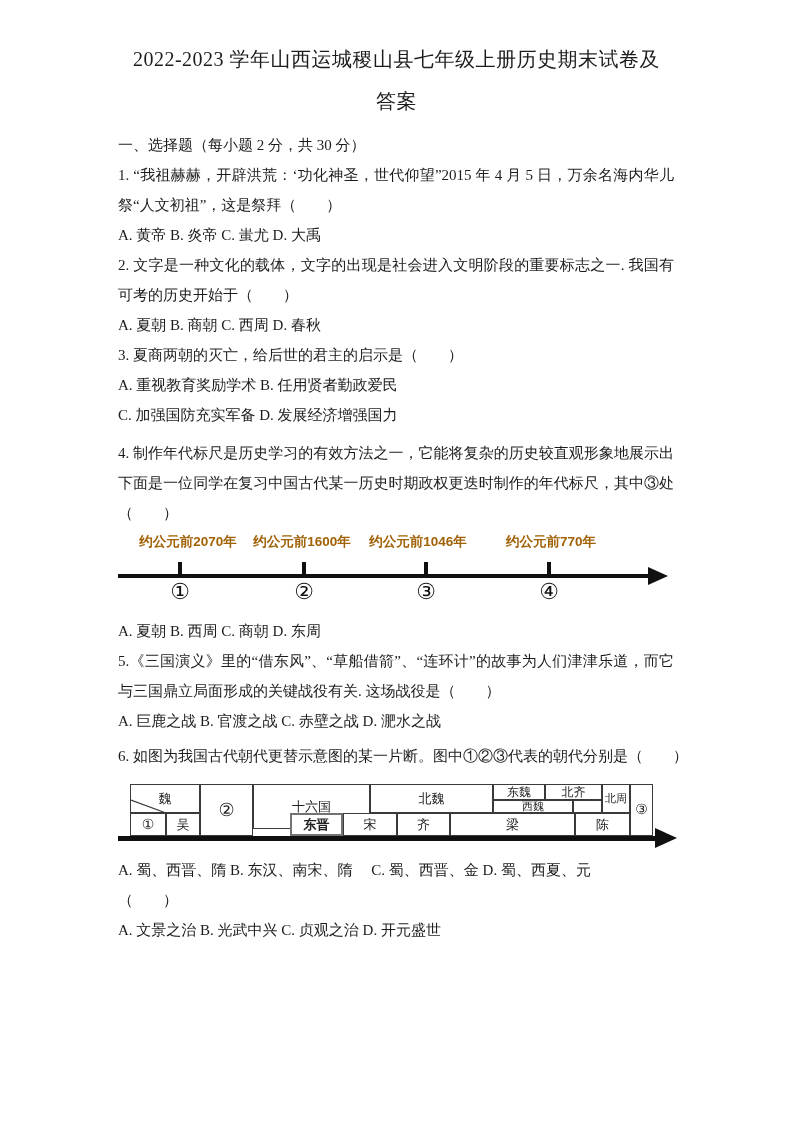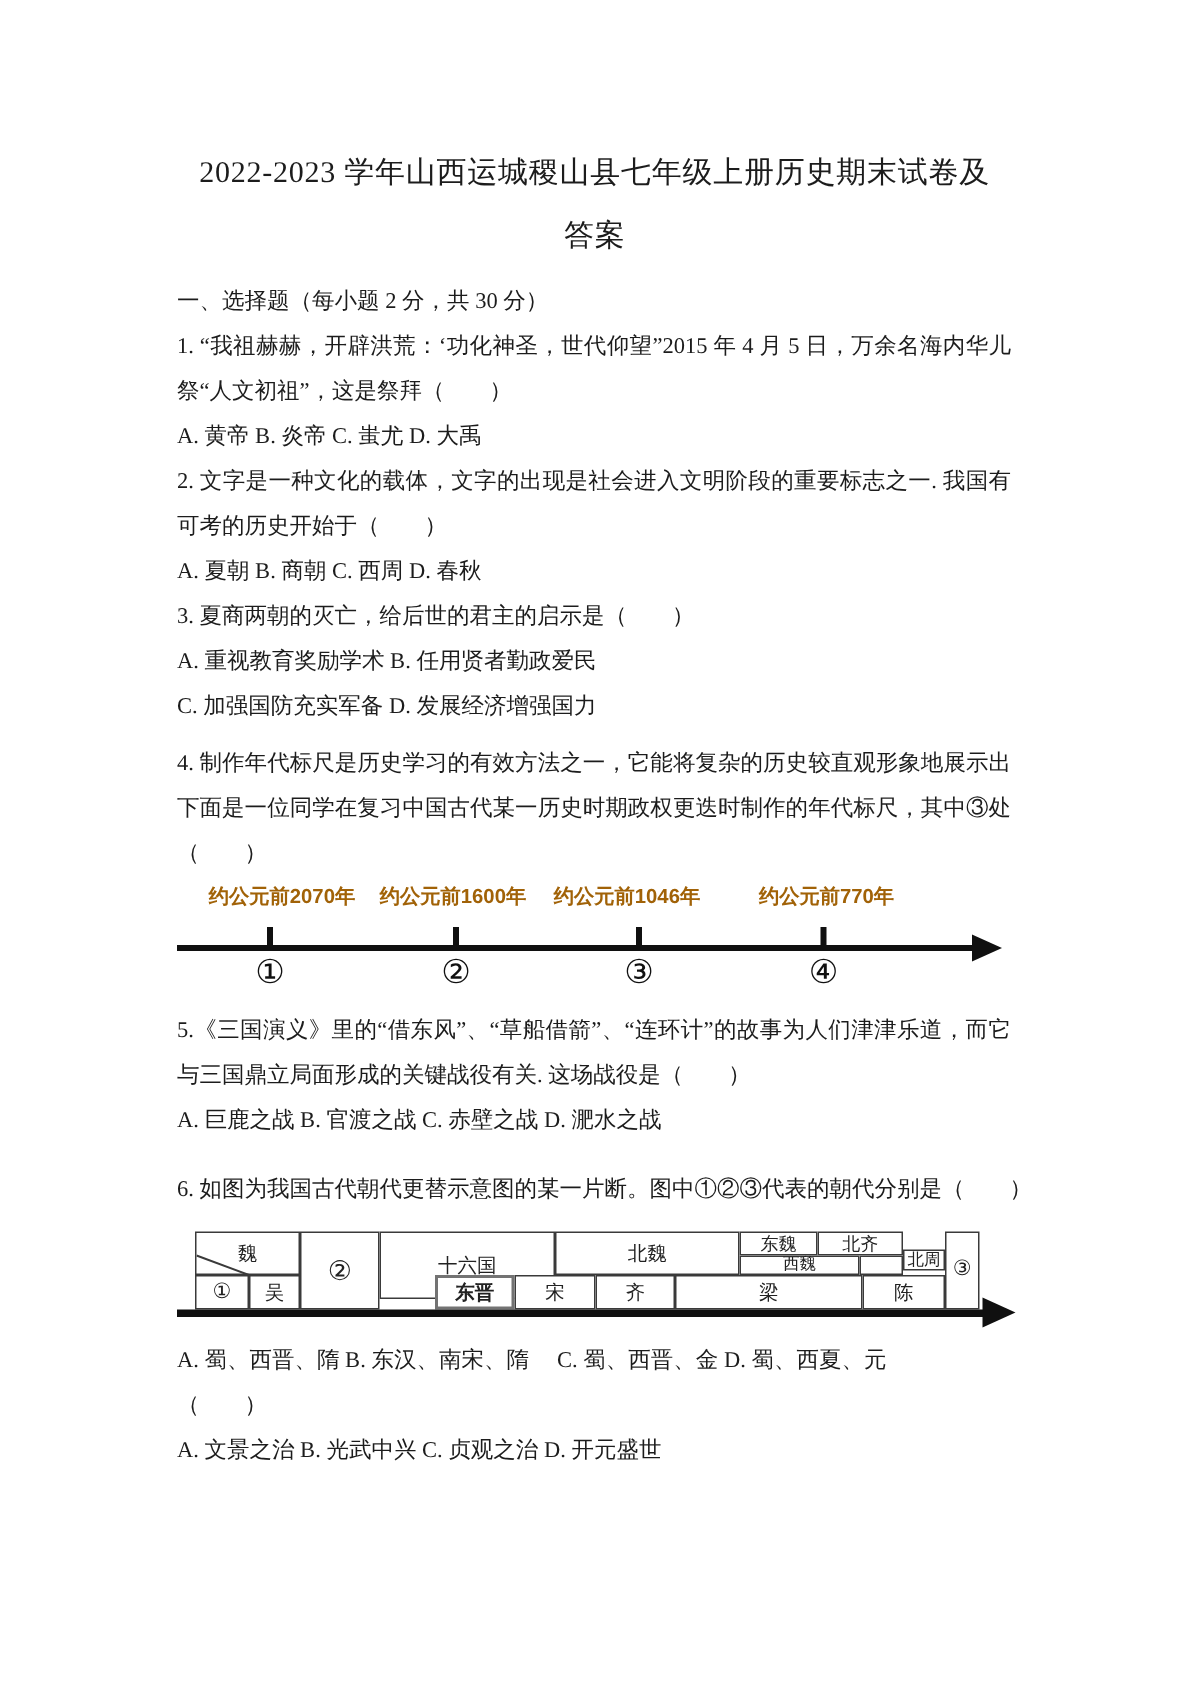--- a/index.html
+++ b/index.html
@@ -1,23 +1,23 @@
 <!DOCTYPE html>
 <html><head>
 <meta charset="utf-8">
 <style>
   html,body{margin:0;padding:0;}
   #page{width:793px;height:1122px;background:#ffffff;position:relative;overflow:hidden;
         font-family:"Liberation Serif","DejaVu Serif",serif;color:#1c1c1c;}
-  .title{padding-top:94px;text-align:center;font-size:20px;line-height:42px;letter-spacing:.5px;}
+  .title{padding-top:38px;text-align:center;font-size:20px;line-height:42px;letter-spacing:.5px;}
   .body{margin:8px 0 0 118px;width:556px;font-size:15px;}
   .line{height:30px;line-height:30px;white-space:nowrap;}
   .fill{white-space:normal;text-align:justify;text-align-last:justify;overflow:hidden;}
   .mt8{margin-top:8px;}
-  .mt6{margin-top:16px;}
+  .mt6{margin-top:5px;}
 
   
   .figure-timeline{position:relative;height:88px;}
   .tl-year{position:absolute;top:5px;transform:translateX(-50%);white-space:nowrap;
            font-family:"Liberation Sans","DejaVu Sans",sans-serif;font-weight:bold;
            font-size:13.5px;color:#a16207;}
   .tl-tick{position:absolute;top:34px;width:4px;height:12px;background:#101010;}
   .tl-marker{position:absolute;top:51px;transform:translateX(-50%);font-size:22px;color:#101010;}
   .axis{position:absolute;background:#101010;}
   .ah{position:absolute;width:0;height:0;}
@@ -72,20 +72,21 @@
 
       <span class="axis" style="left:0;top:46px;width:532px;height:4px"></span>
       <span class="ah" style="left:530px;top:39px;border-left:20px solid #101010;border-top:9px solid transparent;border-bottom:9px solid transparent"></span>
 
       <span class="tl-marker" style="left:62px">①</span>
       <span class="tl-marker" style="left:186px">②</span>
       <span class="tl-marker" style="left:308px">③</span>
       <span class="tl-marker" style="left:431px">④</span>
     </div>
 
+    <div class="line">A. 夏朝 B. 西周 C. 商朝 D. 东周</div>
 
     <div class="line fill">5.《三国演义》里的“借东风”、“草船借箭”、“连环计”的故事为人们津津乐道，而它们都</div>
     <div class="line">与三国鼎立局面形成的关键战役有关. 这场战役是（　　）</div>
     <div class="line">A. 巨鹿之战 B. 官渡之战 C. 赤壁之战 D. 淝水之战</div>
 
     <div class="line mt6">6. 如图为我国古代朝代更替示意图的某一片断。图中①②③代表的朝代分别是（　　）</div>
 
     <div class="figure-chart">
       <div class="chart">
         <div class="cell" style="left:0;top:0;width:70px;height:29px">魏</div>
@@ -96,21 +97,21 @@
         <div class="cell bold" style="left:160px;top:29px;width:53px;height:23px">东晋</div>
         <div class="cell" style="left:240px;top:0;width:123px;height:29px">北魏</div>
         <div class="cell" style="left:213px;top:29px;width:54px;height:23px">宋</div>
         <div class="cell" style="left:267px;top:29px;width:53px;height:23px">齐</div>
         <div class="cell" style="left:320px;top:29px;width:125px;height:23px">梁</div>
         <div class="cell" style="left:445px;top:29px;width:55px;height:23px">陈</div>
         <div class="cell" style="left:363px;top:0;width:52px;height:16px;font-size:12px">东魏</div>
         <div class="cell" style="left:415px;top:0;width:57px;height:16px;font-size:12px">北齐</div>
         <div class="cell" style="left:363px;top:16px;width:80px;height:13px;font-size:11px">西魏</div>
         <div class="cell" style="left:443px;top:16px;width:29px;height:13px"></div>
-        <div class="cell" style="left:472px;top:12px;width:28px;height:14px;font-size:11px">北周</div>
+        <div class="cell" style="left:472px;top:0;width:28px;height:29px;font-size:11px">北周</div>
         <div class="cell" style="left:500px;top:0;width:23px;height:52px;font-size:14px">③</div>
         <svg width="36" height="17" viewBox="0 0 36 17" style="position:absolute;left:1px;top:13px">
           <line x1="0" y1="3" x2="35" y2="16" stroke="#3a3a3a" stroke-width="1.3"></line>
         </svg>
       </div>
       <span class="axis" style="left:0;top:65px;width:540px;height:5px"></span>
       <span class="ah" style="left:537px;top:57px;border-left:22px solid #101010;border-top:10px solid transparent;border-bottom:10px solid transparent"></span>
     </div>
 
     <div class="line">A. 蜀、西晋、隋 B. 东汉、南宋、隋　 C. 蜀、西晋、金 D. 蜀、西夏、元</div>

